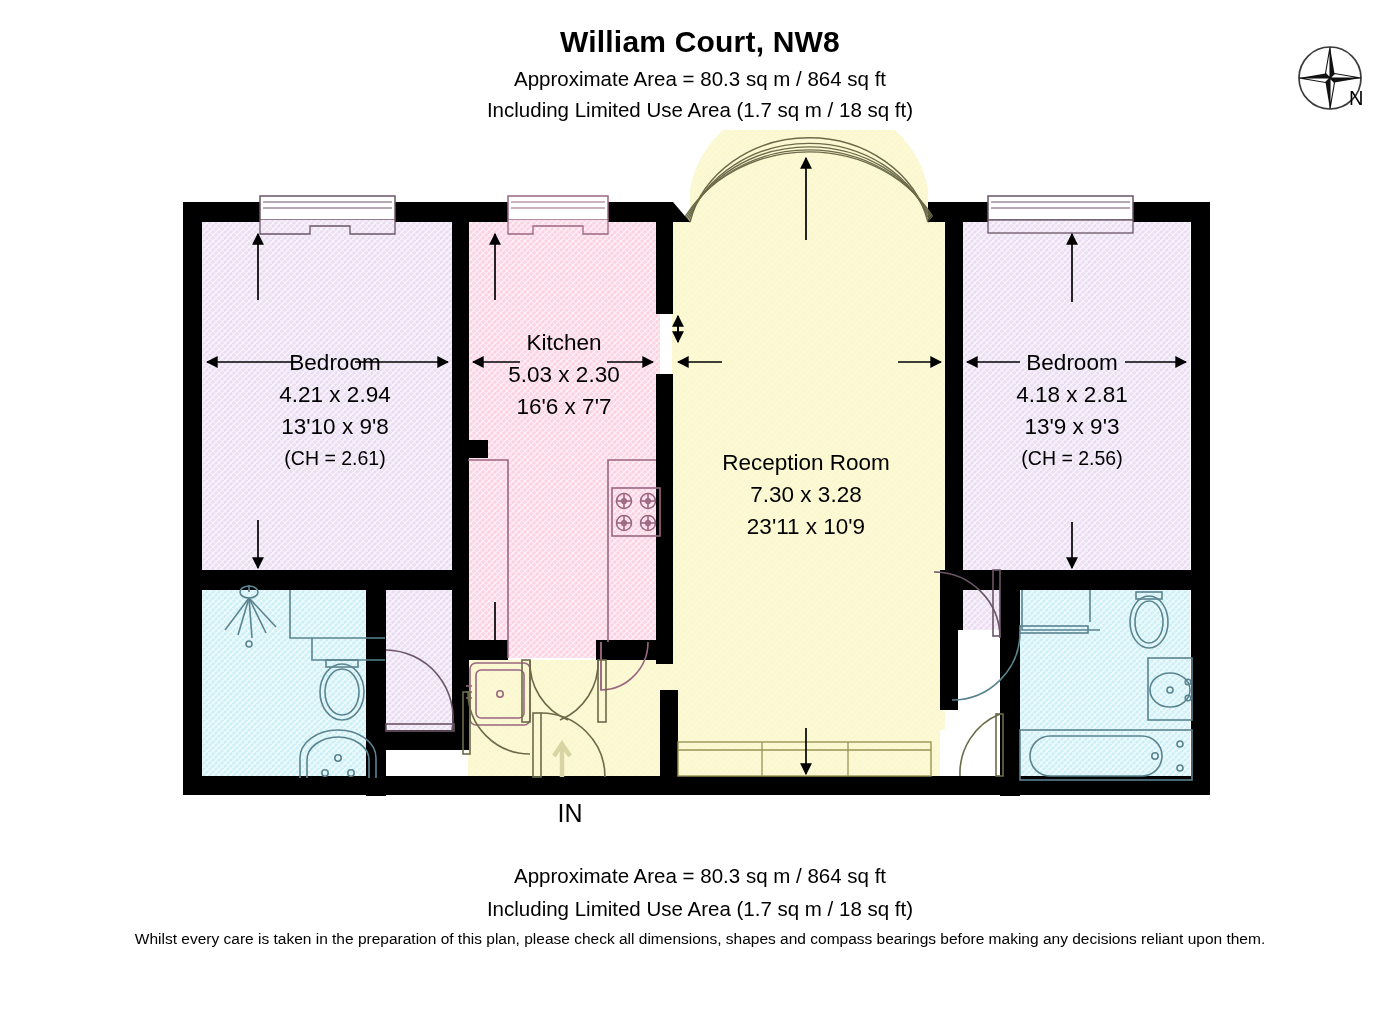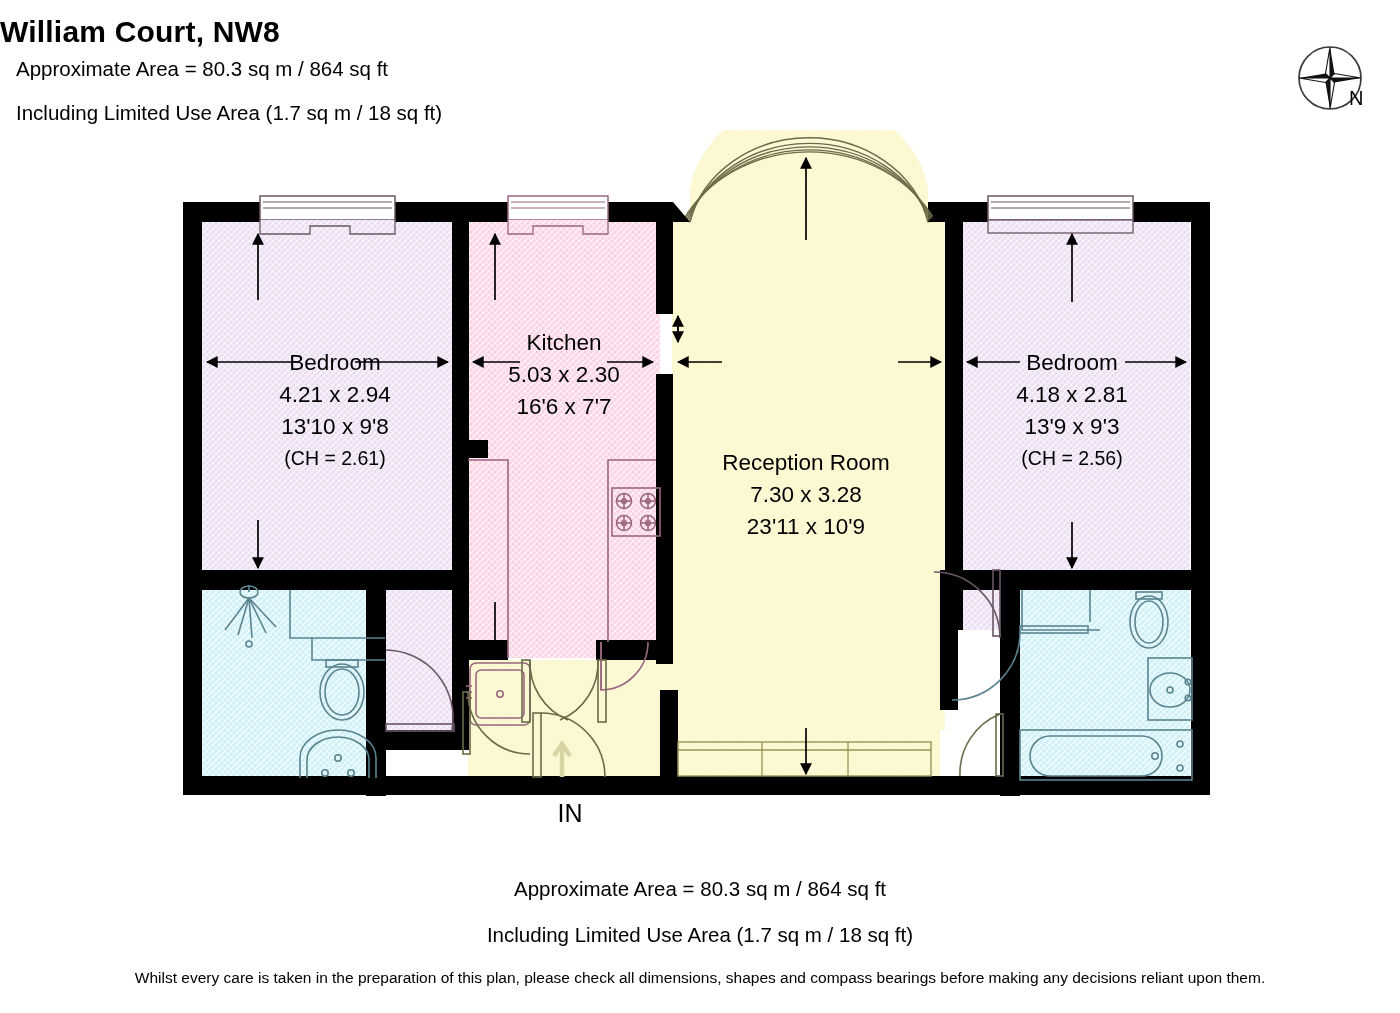--- a/index.html
+++ b/index.html
@@ -21,33 +21,34 @@
     width: 1400px;
     height: 1013px;
   }
 
   
   .header {
     position: absolute;
     top: 0;
     left: 0;
     width: 1400px;
-    padding-top: 14px;
+    text-align: center;
+    padding-top: 24px;
   }
   .plan-title {
     font-size: 30px;
     font-weight: bold;
     letter-spacing: 0.2px;
     line-height: 36px;
     margin: 0;
   }
   .area-line {
     font-size: 20.5px;
     line-height: 28px;
-    margin: 16px;
+    margin: 3px;
   }
   .header .area-line:first-of-type { margin-top: 5px; }
 
   
   .compass {
     position: absolute;
     left: 1294px;
     top: 42px;
     width: 72px;
     height: 72px;

